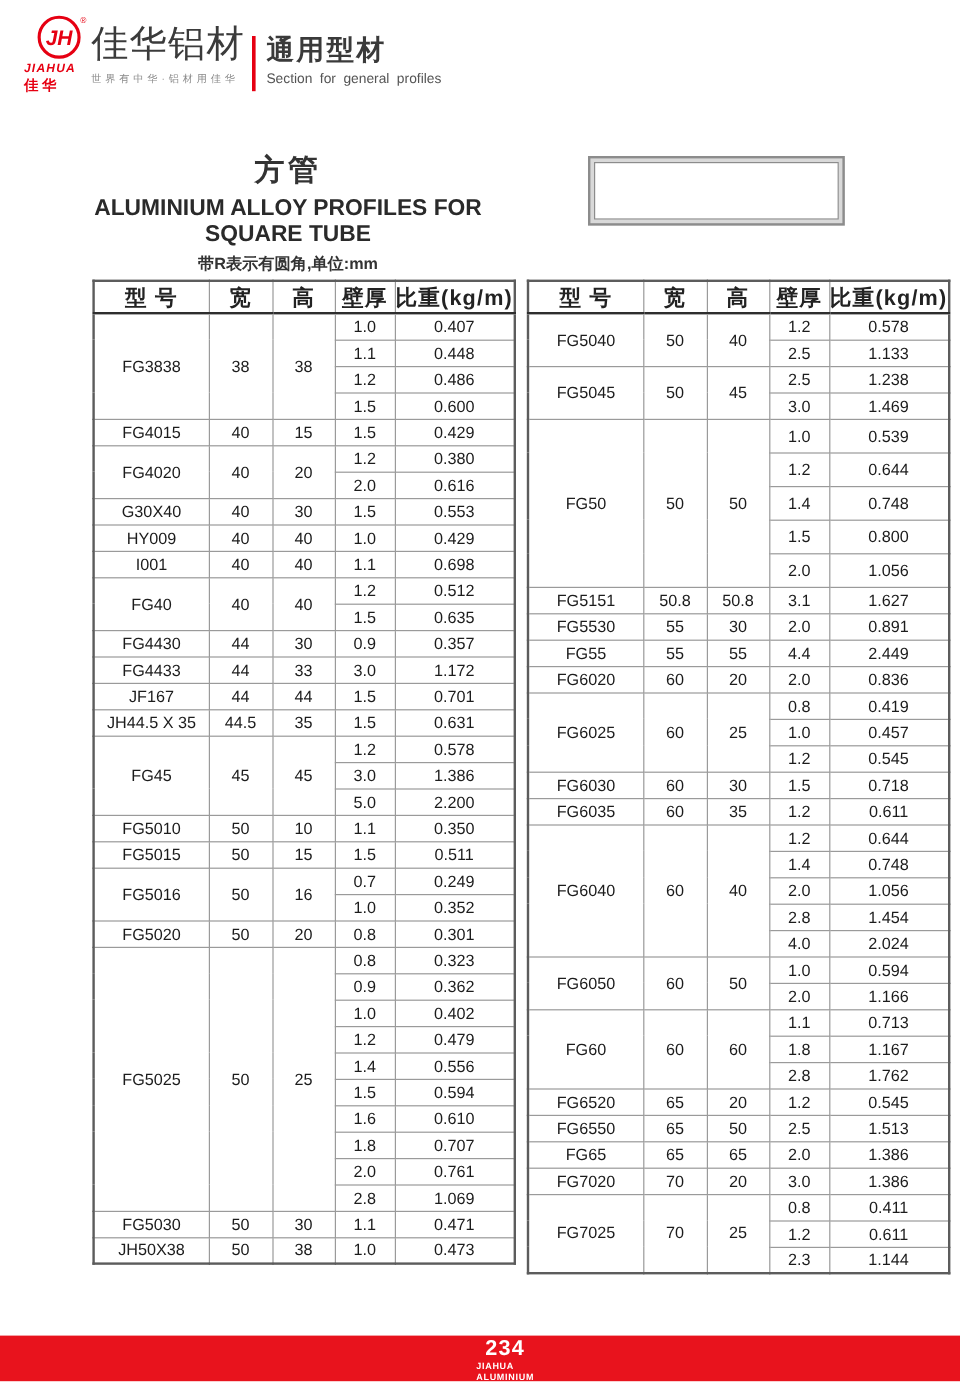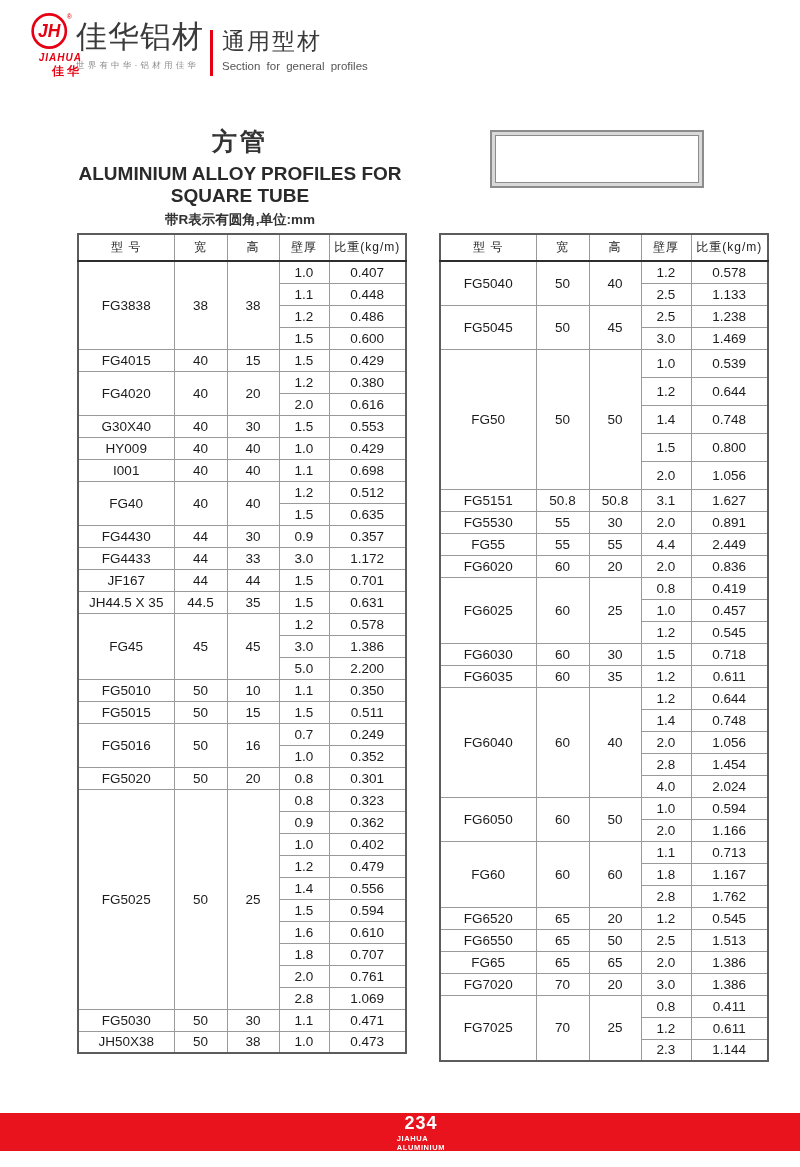--- a/index.html
+++ b/index.html
@@ -4,30 +4,30 @@
 <style>
   * { margin:0; padding:0; box-sizing:border-box; }
   html,body { background:#f3f3f3; }
   .page {
     position:relative; width:800px; height:1167px; margin:0 auto;
     background:#ffffff; overflow:hidden;
     font-family:"Liberation Sans","DejaVu Sans",sans-serif; color:#222;
   }
 
   
-  .logo-block { position:absolute; left:20px; top:10px; width:62px; text-align:right; }
+  .logo-block { position:absolute; left:20px; top:10px; width:62px; text-align:left; }
   .logo-emblem { display:block; margin:0 auto; }
   .logo-en { color:#e60012; font-weight:bold; font-size:10px; letter-spacing:1px; font-style:italic; }
   .logo-cn { color:#e60012; font-weight:bold; font-size:12px; letter-spacing:3px; }
   .brand-block { position:absolute; left:76px; top:18px; width:135px; }
   .brand-main { font-size:31px; font-weight:normal; color:#3b3b3b; letter-spacing:1px; line-height:1.25; }
   .brand-tagline { margin-top:3px; font-size:8.5px; color:#8a8a8a; letter-spacing:3.2px; white-space:nowrap; }
   .header-divider { position:absolute; left:210px; top:30px; width:3px; height:46px; background:#e60012; }
   .section-block { position:absolute; left:222px; top:26px; }
-  .section-cn { font-size:23px; font-weight:normal; color:#3a3a3a; letter-spacing:2px; }
+  .section-cn { font-size:23px; font-weight:bold; color:#3a3a3a; letter-spacing:2px; }
   .section-en { margin-top:3px; font-size:11.5px; color:#555; word-spacing:3px; }
 
   
   .title-block { position:absolute; left:40px; top:125px; width:400px; text-align:center; }
   .title-cn { font-size:25px; font-weight:bold; color:#333; letter-spacing:3px; }
   .title-en { margin-top:5px; font-size:19px; font-weight:bold; color:#2a2a2a; }
   .title-note { margin-top:4px; font-size:13.5px; color:#333; font-weight:bold; }
 
   
   .diagram {
@@ -44,21 +44,21 @@
     position:absolute; border-collapse:collapse; table-layout:fixed;
     font-size:13.5px; color:#1c1c1c; border:2px solid #5c5c5c;
   }
   #table-left  { left:77px;  top:233px; }
   #table-right { left:439px; top:233px; }
   .profile-table th, .profile-table td {
     border:1px solid #9a9a9a; text-align:center; vertical-align:middle;
     padding:0; overflow:hidden; white-space:nowrap;
   }
   .profile-table thead th {
-    height:27px; font-weight:normal; font-size:12px; color:#222;
+    height:27px; font-weight:bold; font-size:18px; color:#222;
     border-bottom:2px solid #2e2e2e; letter-spacing:1px;
   }
   .profile-table tbody tr { height:22px; }
 
   
   .footer-bar {
     position:absolute; left:0; top:1113px; width:800px; height:38px;
     background:#e8131d; display:flex; align-items:center; padding-left:42px;flex-direction:column;
   }
   .footer-page { color:#fff; font-size:18px; font-weight:bold; letter-spacing:1px; }

